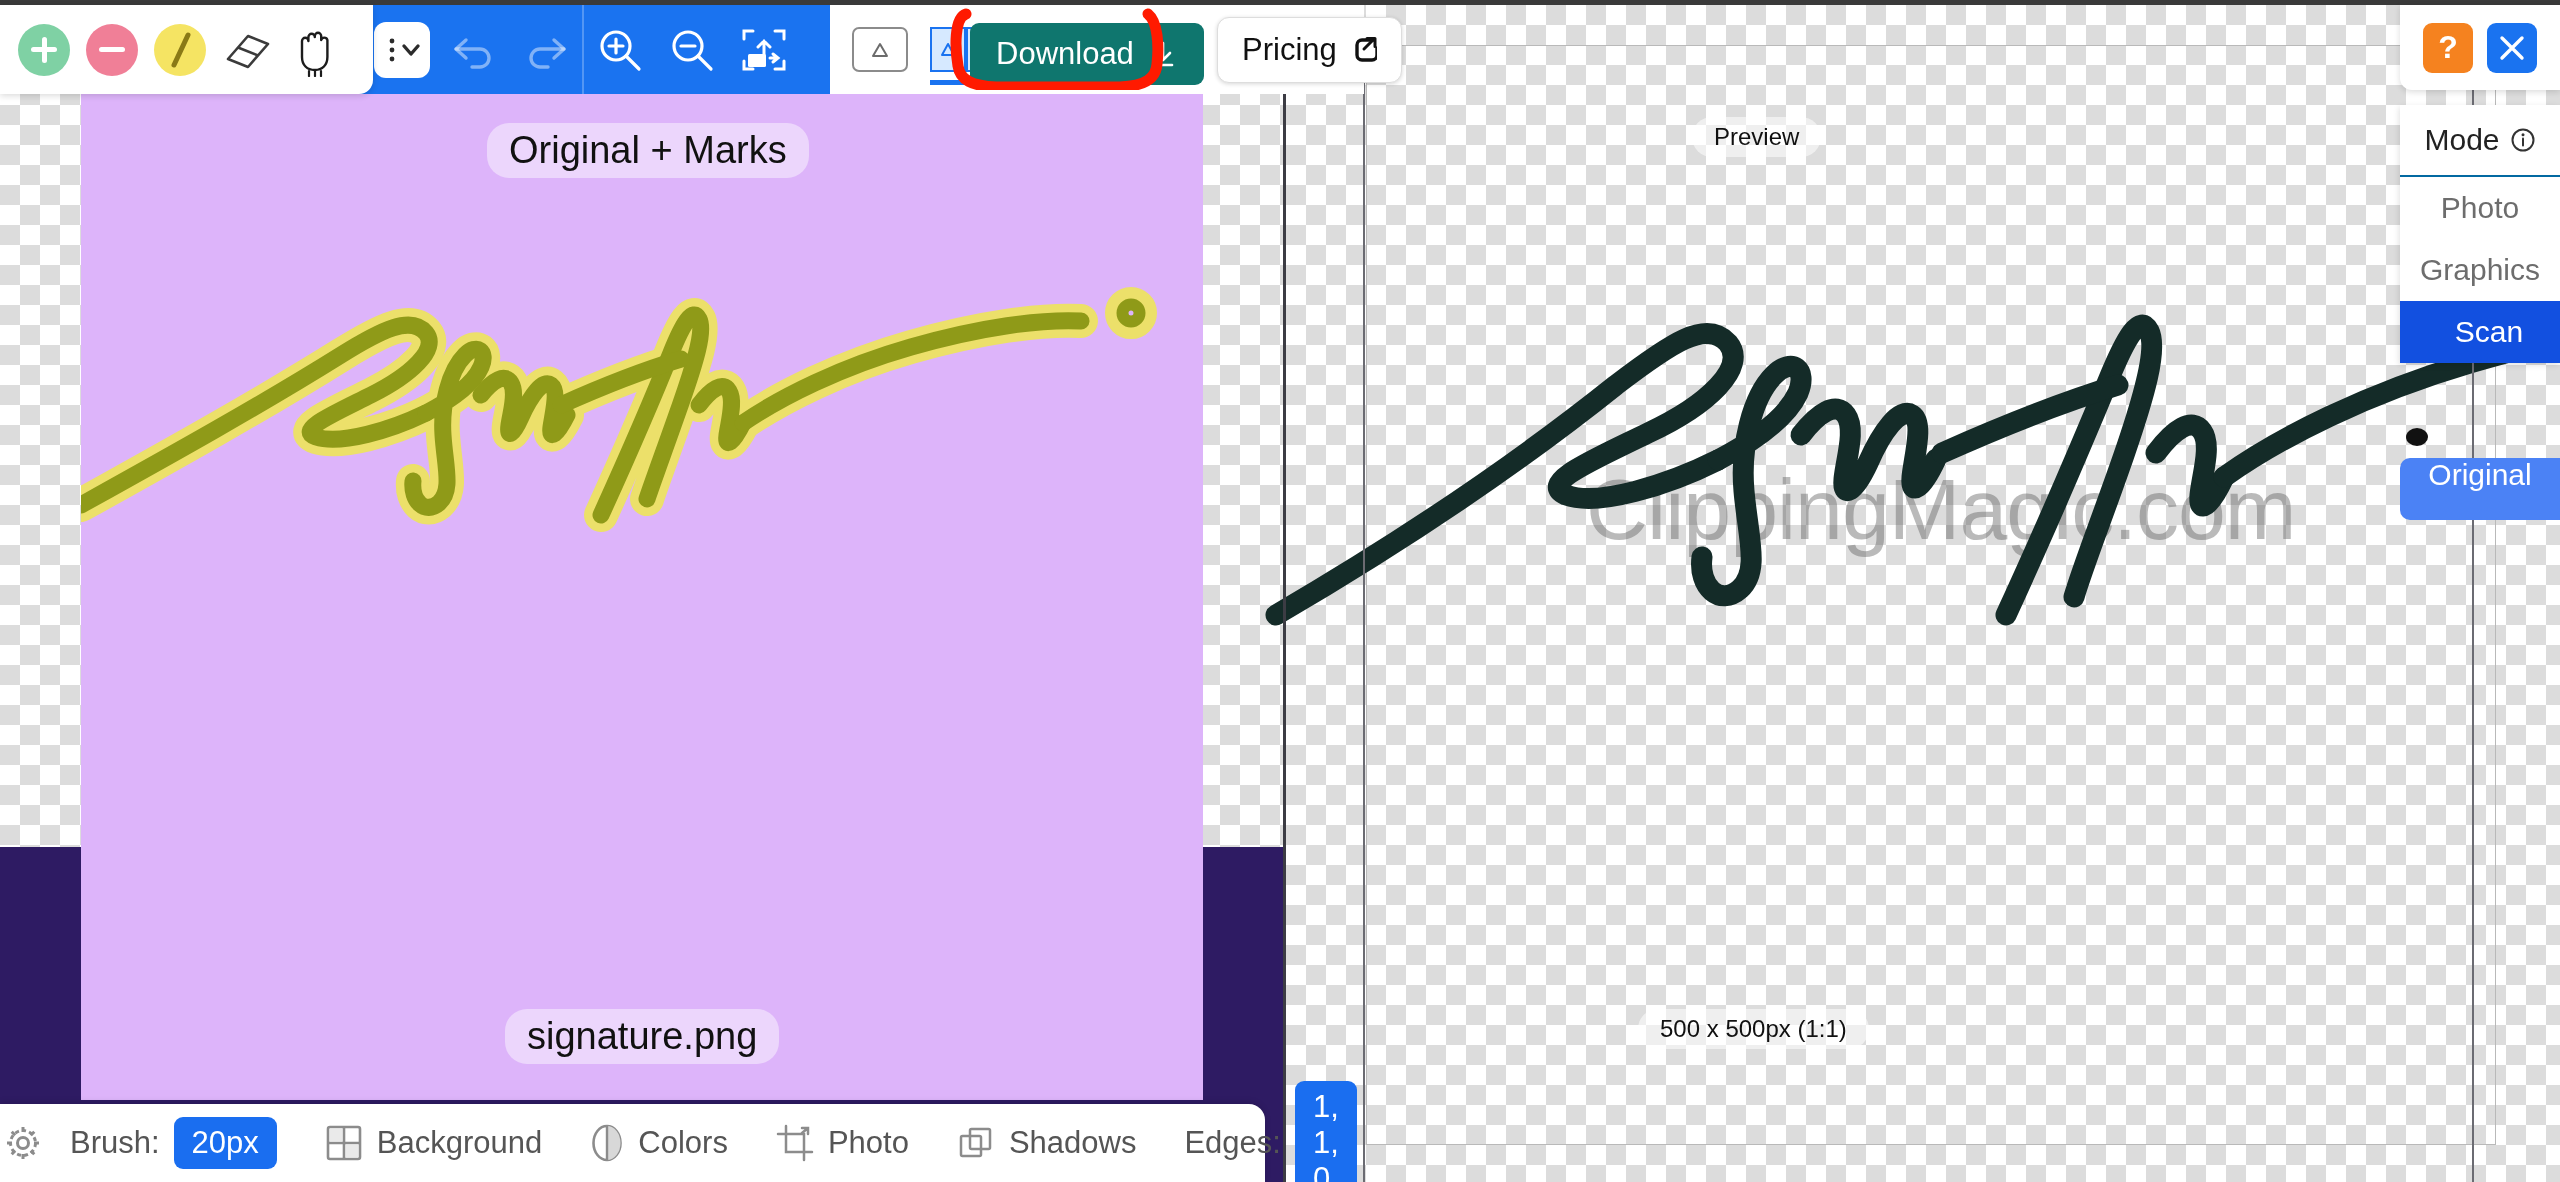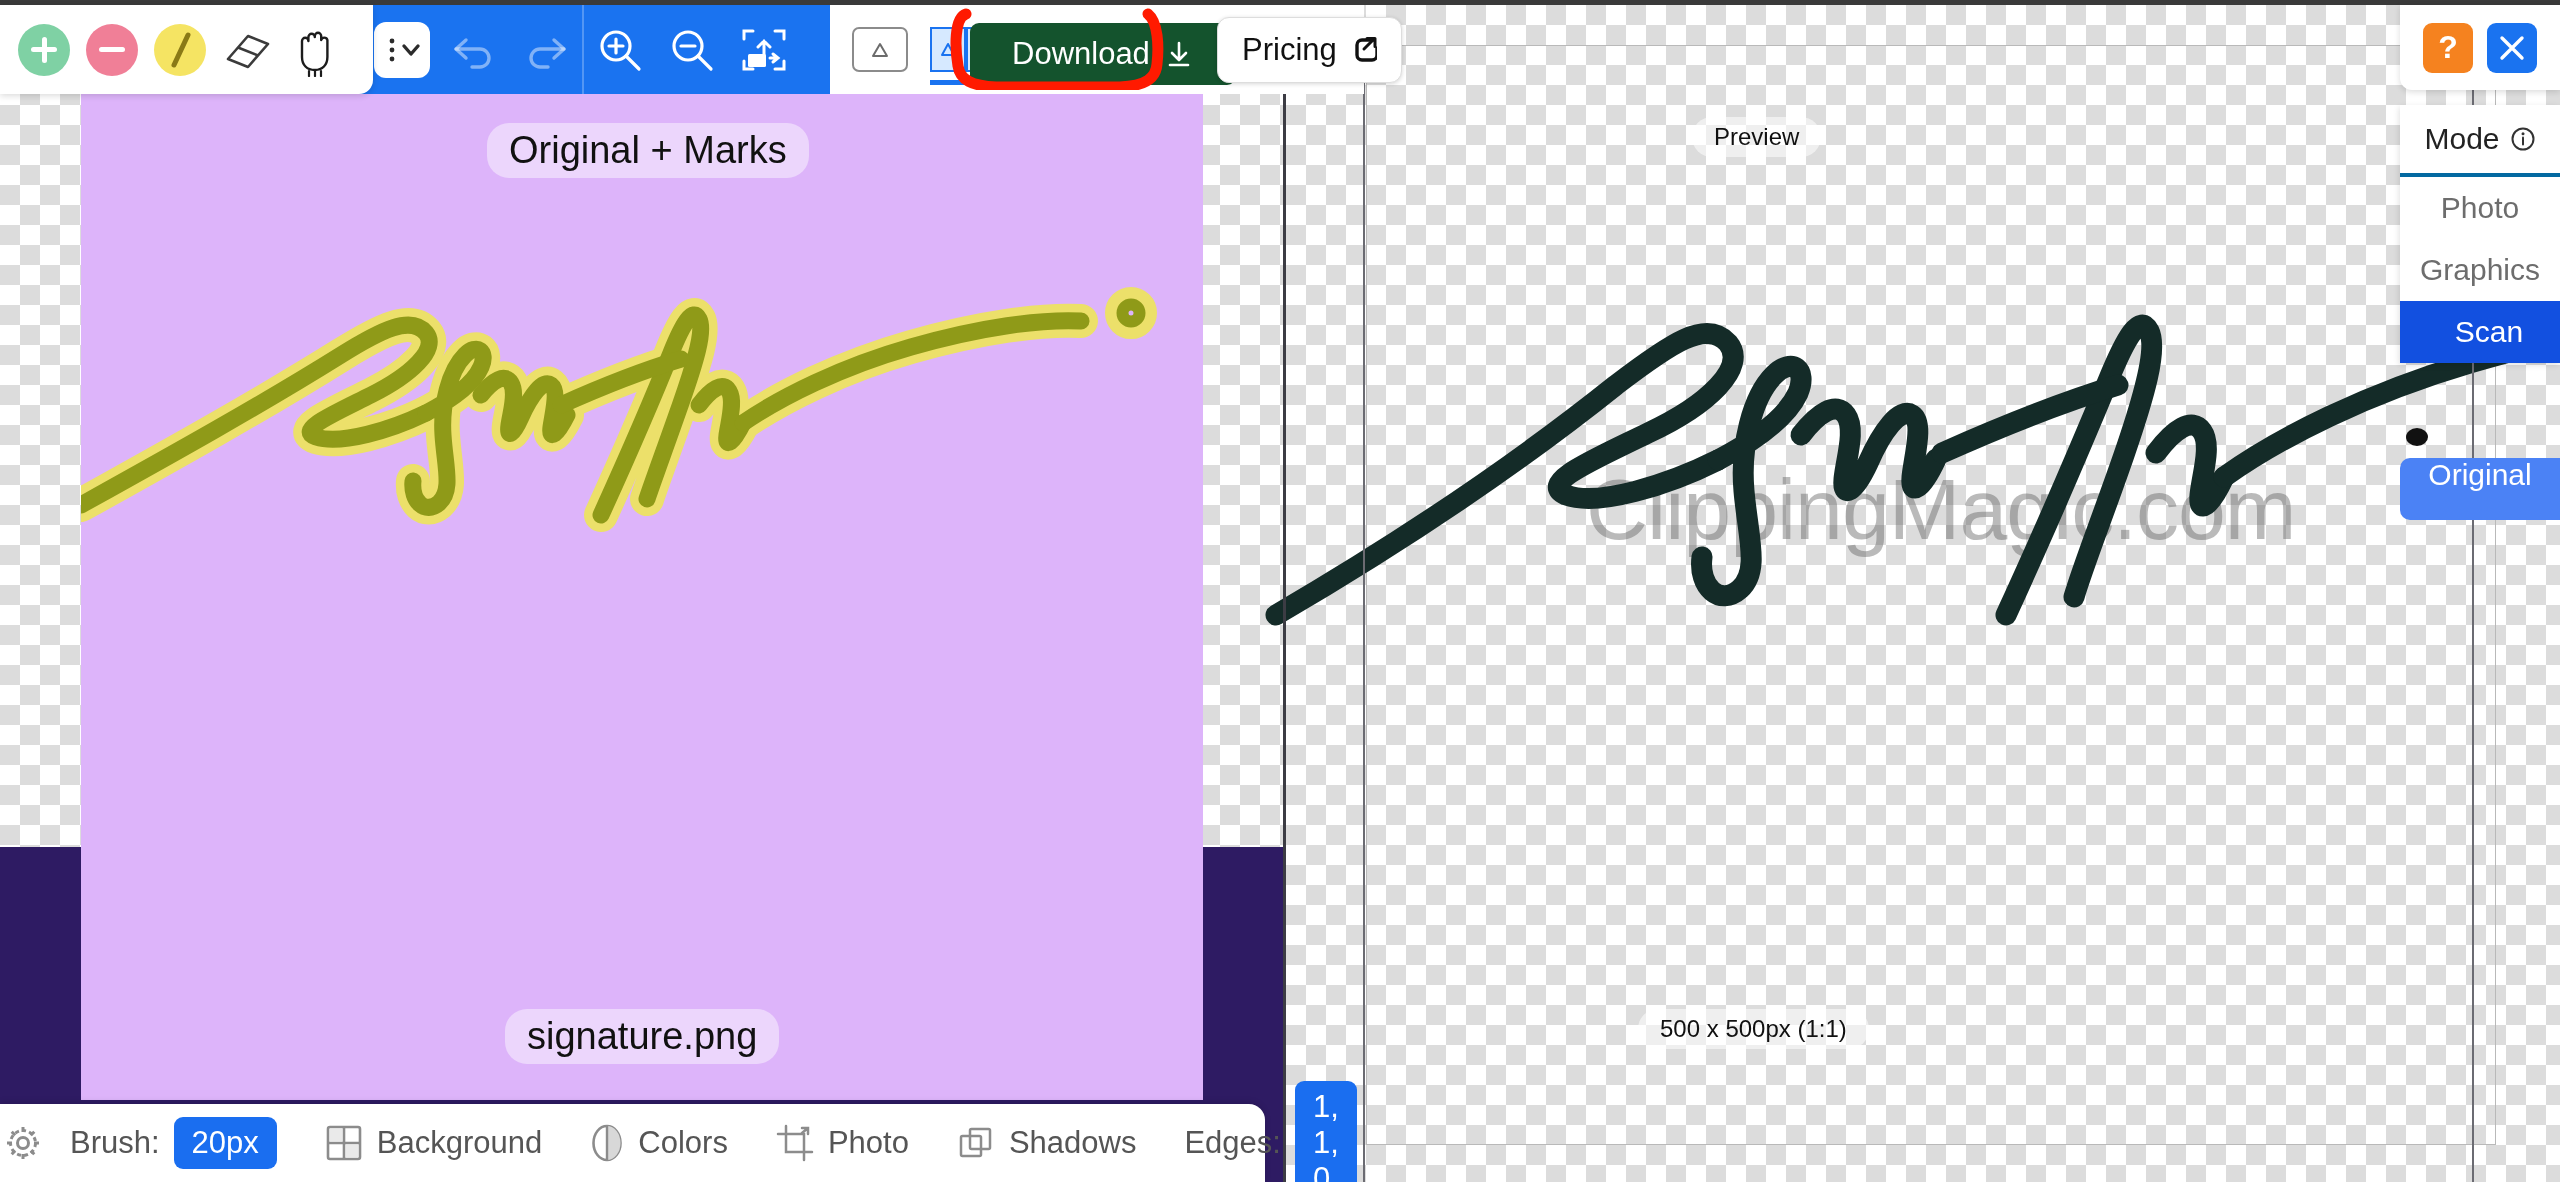--- a/index.html
+++ b/index.html
@@ -83,22 +83,22 @@
   .white-bar{ position:absolute; left:830px; top:5px; width:534px; height:89px;
      background:#fff; display:flex; align-items:center; z-index:34; }
   .view-toggle{ width:56px; height:45px; border:2px solid #8b8b8b; border-radius:7px;
      display:flex; align-items:center; justify-content:center; cursor:pointer; margin-left:22px;}
   .view-toggle-2{ display:flex; cursor:pointer; margin-left:22px; position:relative; }
   .vt-half{ width:36px; height:45px; border:2px solid #1a73f0; background:#d6e9ff;
      display:flex; align-items:center; justify-content:center; }
   .vt-underline{ position:absolute; left:0; bottom:-13px; width:76px; height:5px; background:#1a73f0; }
 
   .dl-wrap{ position:absolute; left:140px; top:18px; }
-  .btn-download{ background:#14532d; color:#fff; border:none; border-radius:9px;
-     font-size:31px; padding:13px 42px; cursor:pointer; display:flex; align-items:center; gap:14px;
+  .btn-download{ background:#0f766e; color:#fff; border:none; border-radius:9px;
+     font-size:31px; padding:13px 26px; cursor:pointer; display:flex; align-items:center; gap:14px;
      font-family:"Liberation Sans", sans-serif; }
   .btn-pricing{ position:absolute; left:387px; top:12px; background:#fff; color:#111;
      border:1px solid #ddd; border-radius:12px; font-size:31px; padding:14px 24px;
      cursor:pointer; display:flex; align-items:center; gap:12px;
      box-shadow:0 1px 4px rgba(0,0,0,.16); font-family:"Liberation Sans", sans-serif; }
 
   
   .red-ann{ position:absolute; left:950px; top:8px; width:215px; height:82px; z-index:60;
      pointer-events:none; }
 
@@ -120,21 +120,21 @@
      gap:14px; z-index:50; box-shadow:0 2px 6px rgba(0,0,0,.14); }
   .sq-btn{ width:50px; height:50px; border-radius:9px; display:flex; align-items:center;
      justify-content:center; cursor:pointer; color:#fff; font-size:32px; font-weight:bold; }
   .sq-help{ background:#f5821f; }
   .sq-close{ background:#1a73f0; }
 
   
   .mode-panel{ position:absolute; right:0; top:105px; width:160px; background:#fff;
      z-index:45; box-shadow:-1px 2px 6px rgba(0,0,0,.12); }
   .mode-head{ height:72px; display:flex; align-items:center; justify-content:center; gap:10px;
-     font-size:30px; color:#222; border-bottom:4px solid #0369a1; }
+     font-size:30px; color:#222; border-bottom:2px solid #0369a1; }
   .mode-item{ height:62px; display:flex; align-items:center; justify-content:center;
      font-size:30px; color:#6d6d6d; cursor:pointer; }
   .mode-item.active{ background:#1250e0; color:#fff;padding-left:18px; }
 
   .orig-float{ position:absolute; right:0; top:458px; width:160px; height:62px;
      background:#4b82f5; color:#fff; border-radius:10px 0 0 10px; display:flex;
      align-items:flex-start; justify-content:center; font-size:30px; z-index:46; cursor:pointer; }
   .black-dot{ position:absolute; right:132px; top:428px; width:22px; height:18px;
      background:#111; border-radius:50%; z-index:46; }
 

